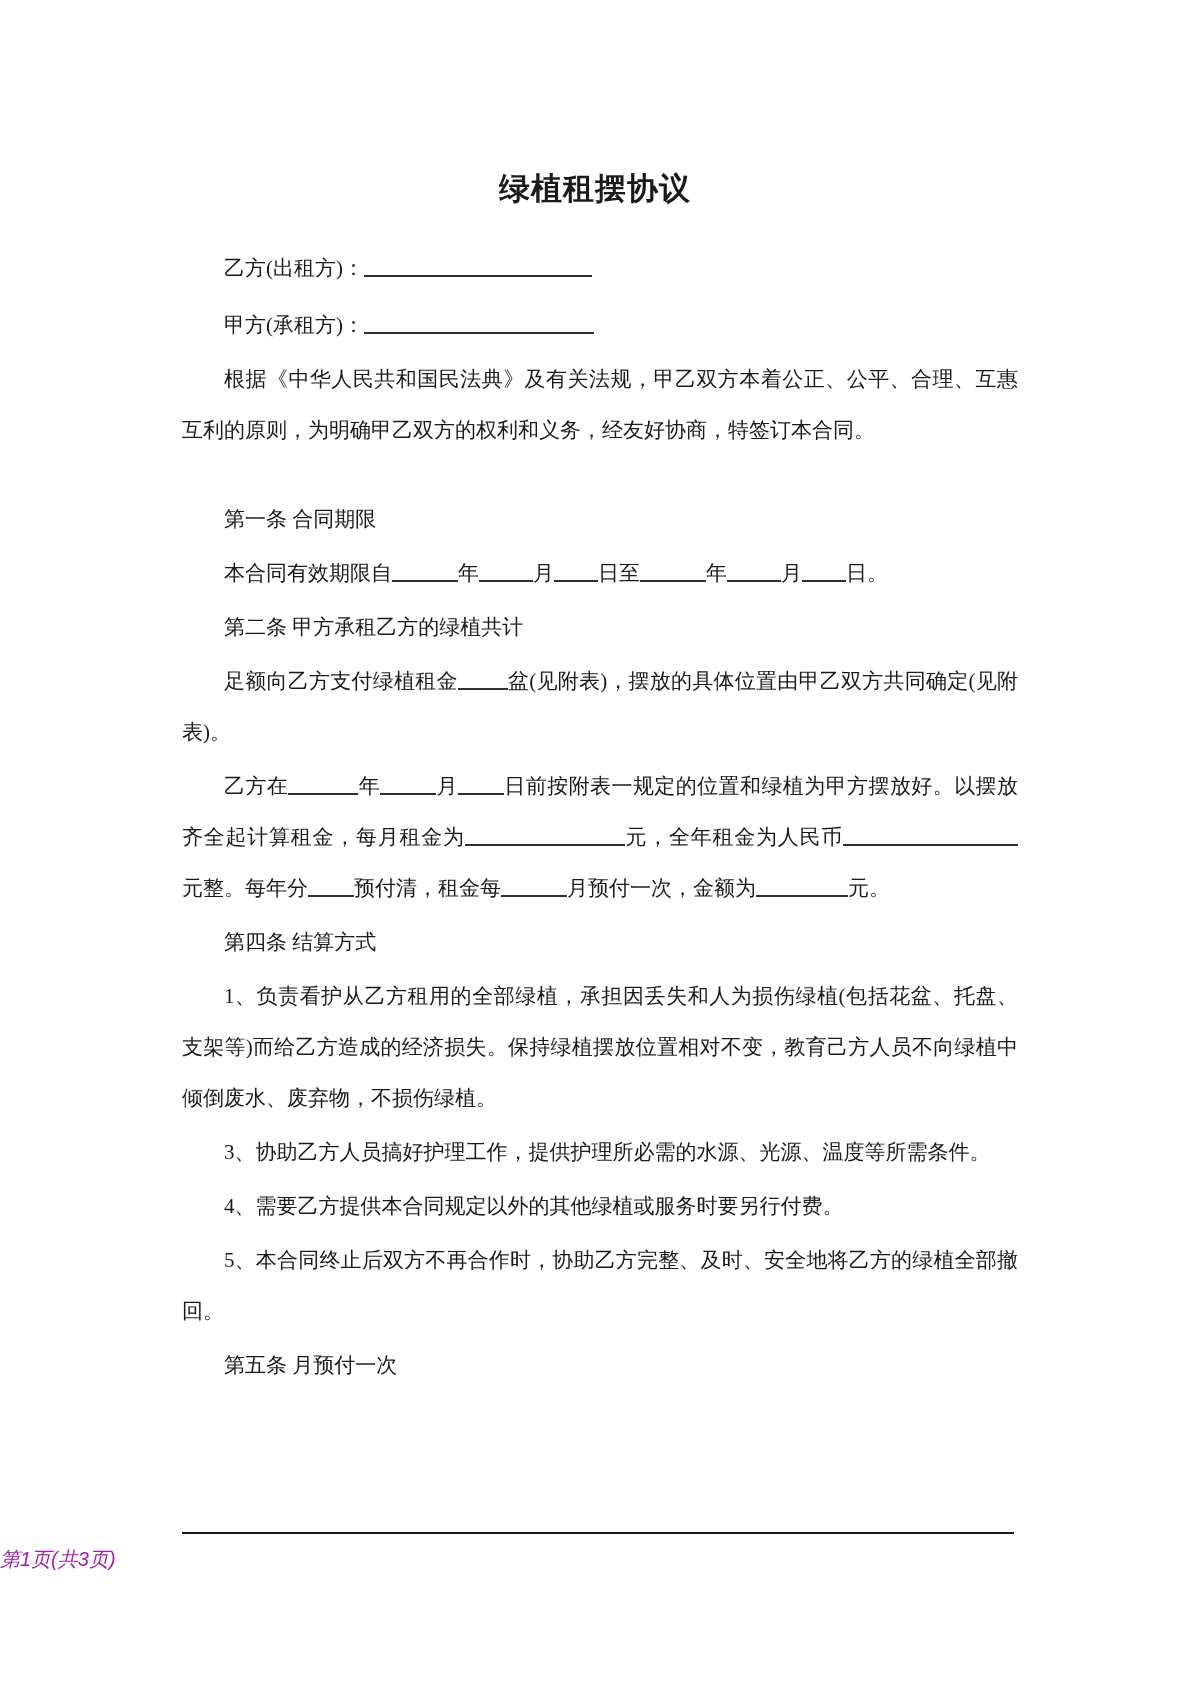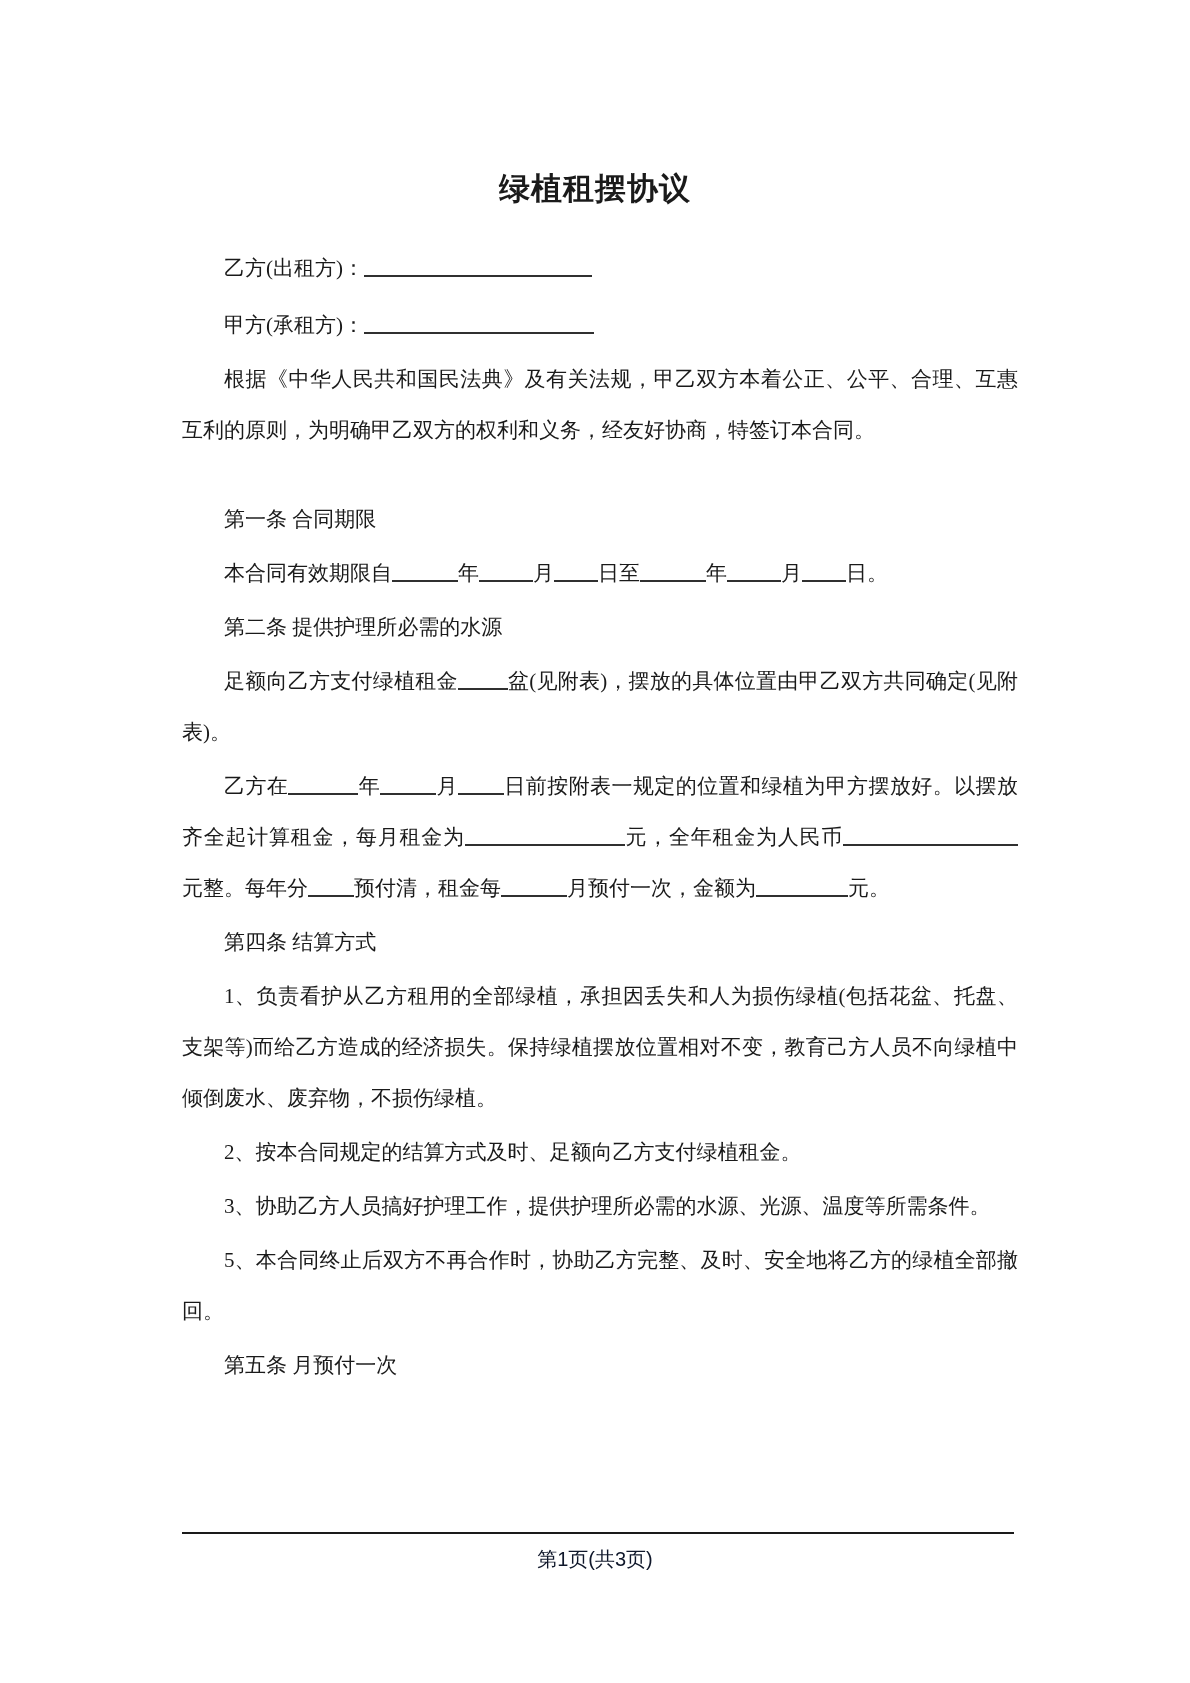--- a/index.html
+++ b/index.html
@@ -66,42 +66,42 @@
     left: 182px;
     top: 1532px;
     width: 832px;
     border-top: 2px solid #1a1a1a;
   }
   .footer-text {
     position: absolute;
     left: 0;
     top: 1546px;
     width: 100%;
-    text-align: center;
     font-size: 20px;
     font-family: "Liberation Sans", "DejaVu Sans", sans-serif;
-    color: #0f172a;
+    color: #a21caf;
+    font-style: italic;
   }
 </style>
 </head>
 <body>
 
 <div class="page">
   <h1 class="doc-title">绿植租摆协议</h1>
   <div class="content">
       <div class="party"><span>乙方(出租方)：</span><span class="blank" style="width: 228px;"></span></div>
       <div class="party"><span>甲方(承租方)：</span><span class="blank" style="width: 230px;"></span></div>
       <div class="paragraph intro"><span>根据《中华人民共和国民法典》及有关法规，甲乙双方本着公正、公平、合理、互惠互利的原则，为明确甲乙双方的权利和义务，经友好协商，特签订本合同。</span></div>
       <div class="heading first"><span>第一条 合同期限</span></div>
       <div class="paragraph"><span>本合同有效期限自</span><span class="blank" style="width: 66px;"></span><span>年</span><span class="blank" style="width: 54px;"></span><span>月</span><span class="blank" style="width: 44px;"></span><span>日至</span><span class="blank" style="width: 66px;"></span><span>年</span><span class="blank" style="width: 54px;"></span><span>月</span><span class="blank" style="width: 44px;"></span><span>日。</span></div>
-      <div class="heading"><span>第二条 提供护理所必需的水源</span></div>
+      <div class="heading"><span>第二条 甲方承租乙方的绿植共计</span></div>
       <div class="paragraph"><span>足额向乙方支付绿植租金</span><span class="blank" style="width: 50px;"></span><span>盆(见附表)，摆放的具体位置由甲乙双方共同确定(见附表)。</span></div>
       <div class="paragraph"><span>乙方在</span><span class="blank" style="width: 70px;"></span><span>年</span><span class="blank" style="width: 56px;"></span><span>月</span><span class="blank" style="width: 46px;"></span><span>日前按附表一规定的位置和绿植为甲方摆放好。以摆放齐全起计算租金，每月租金为</span><span class="blank" style="width: 160px;"></span><span>元，全年租金为人民币</span><span class="blank" style="width: 175px;"></span><span>元整。每年分</span><span class="blank" style="width: 46px;"></span><span>预付清，租金每</span><span class="blank" style="width: 66px;"></span><span>月预付一次，金额为</span><span class="blank" style="width: 92px;"></span><span>元。</span></div>
       <div class="heading"><span>第四条 结算方式</span></div>
       <div class="paragraph"><span>1、负责看护从乙方租用的全部绿植，承担因丢失和人为损伤绿植(包括花盆、托盘、支架等)而给乙方造成的经济损失。保持绿植摆放位置相对不变，教育己方人员不向绿植中倾倒废水、废弃物，不损伤绿植。</span></div>
-      <div class="paragraph"><span>2、按本合同规定的结算方式及时、足额向乙方支付绿植租金。</span></div>
       <div class="paragraph"><span>3、协助乙方人员搞好护理工作，提供护理所必需的水源、光源、温度等所需条件。</span></div>
+      <div class="paragraph"><span>4、需要乙方提供本合同规定以外的其他绿植或服务时要另行付费。</span></div>
       <div class="paragraph"><span>5、本合同终止后双方不再合作时，协助乙方完整、及时、安全地将乙方的绿植全部撤回。</span></div>
       <div class="heading"><span>第五条 月预付一次</span></div>
     </div>
   <div class="footer-divider"></div>
   <div class="footer-text">第1页(共3页)</div>
 </div>
 
 </body></html>

